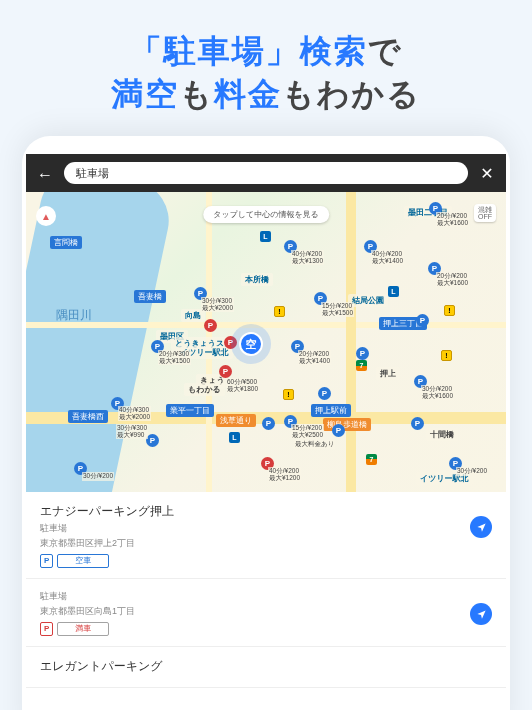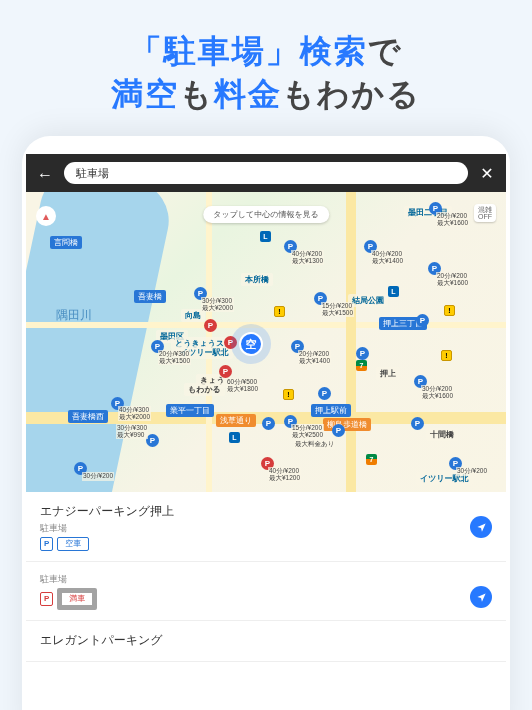--- a/index.html
+++ b/index.html
@@ -237,26 +237,26 @@
   font-size: 8px;
   font-weight: bold;
   border-radius: 2px;
   padding: 0 3px;
   line-height: 12px;
 }
 .p-badge-blue { background: #fff; color: #2876d6; border: 1px solid #2876d6; }
 .p-badge-red { background: #fff; color: #d63c3c; border: 1px solid #d63c3c; }
 .vacancy {
   font-size: 8px;
-  padding: 0 7px;
+  padding: 0 17px;
   border-radius: 2px;
   line-height: 12px;
 }
 .vacancy-blue { color: #2876d6; border: 1px solid #2876d6; }
-.vacancy-red { color: #d63c3c; border: 5px solid #a3a3a3; }
+.vacancy-red { color: #d63c3c; border: 1px solid #a3a3a3; }
 .go-btn {
   position: absolute;
   right: 14px;
   top: 24px;
   width: 22px;
   height: 22px;
   background: #2779ff;
   border-radius: 50%;
   display: flex;
   align-items: center;
@@ -369,32 +369,34 @@
         <div class="price-label" style="left: 56px; top: 280px;">30分/¥200</div>
       </div>
 
     <div class="center-badge">空</div>
   </div>
 
   <div id="results-container">
       <div class="result-card">
         <div class="result-title">エナジーパーキング押上</div>
         <div class="result-cat">駐車場</div>
+        <div class="result-addr">東京都墨田区押上2丁目</div>
         <div class="tag-row">
           <span class="p-badge p-badge-blue">P</span>
           <span class="vacancy vacancy-blue">空車</span>
         </div>
         <div class="go-btn">
           <svg viewBox="0 0 24 24">
             <path d="M3 11l18-8-8 18-2-8z"></path>
           </svg>
         </div>
       </div>
       <div class="result-card">
         <div class="result-cat">駐車場</div>
+        <div class="result-addr">東京都墨田区向島1丁目</div>
         <div class="tag-row">
           <span class="p-badge p-badge-red">P</span>
           <span class="vacancy vacancy-red">満車</span>
         </div>
         <div class="go-btn">
           <svg viewBox="0 0 24 24">
             <path d="M3 11l18-8-8 18-2-8z"></path>
           </svg>
         </div>
       </div>

